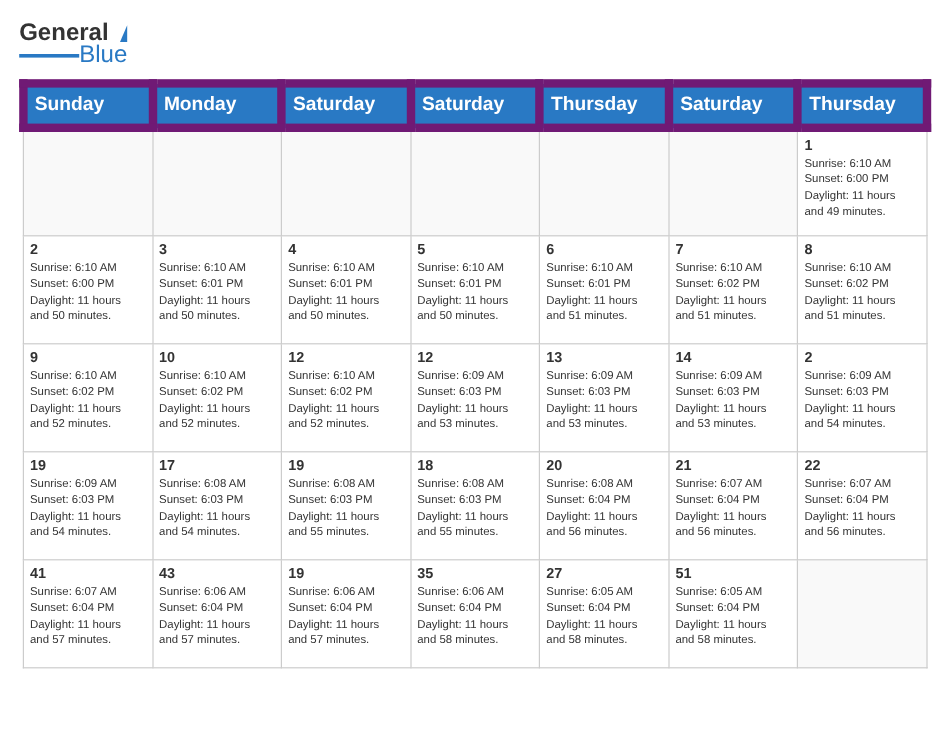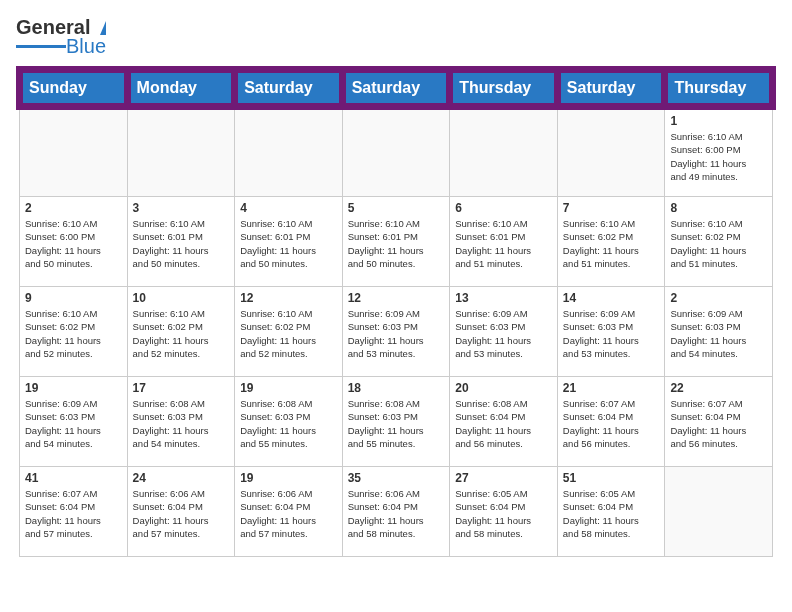--- a/index.html
+++ b/index.html
@@ -273,21 +273,21 @@
       </tr>
       <tr>
         <td>
           <span class="day-num">41</span>
           <div class="day-info" style="white-space: pre-line;">Sunrise: 6:07 AM
 Sunset: 6:04 PM
 Daylight: 11 hours
 and 57 minutes.</div>
         </td>
         <td>
-          <span class="day-num">24</span>
+          <span class="day-num">43</span>
           <div class="day-info" style="white-space: pre-line;">Sunrise: 6:06 AM
 Sunset: 6:04 PM
 Daylight: 11 hours
 and 57 minutes.</div>
         </td>
         <td>
           <span class="day-num">19</span>
           <div class="day-info" style="white-space: pre-line;">Sunrise: 6:06 AM
 Sunset: 6:04 PM
 Daylight: 11 hours

